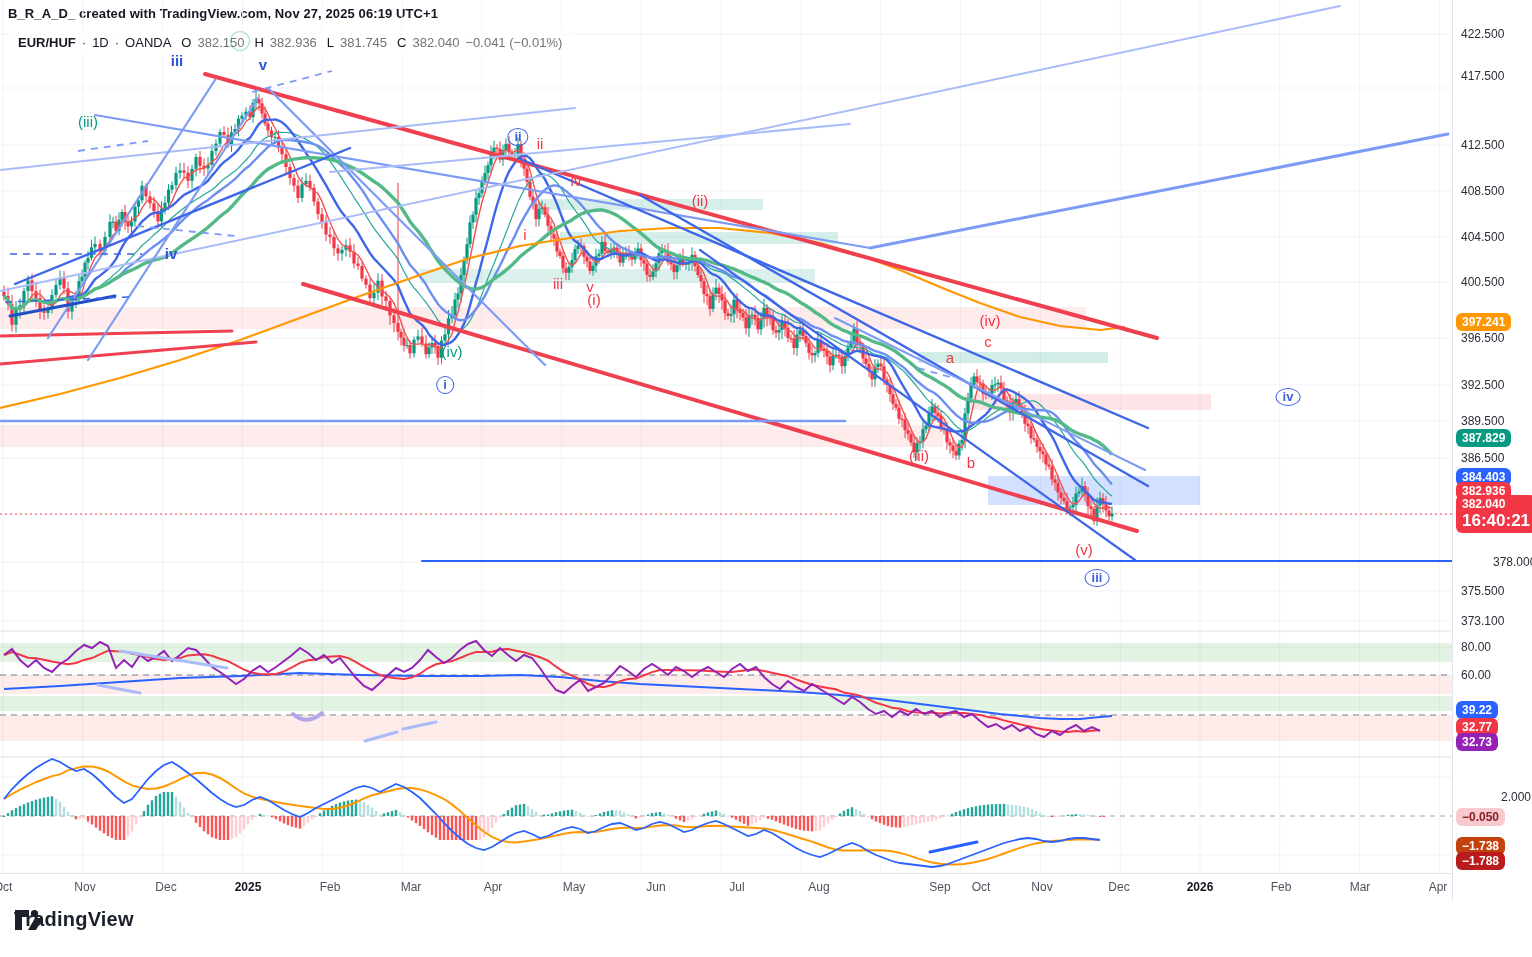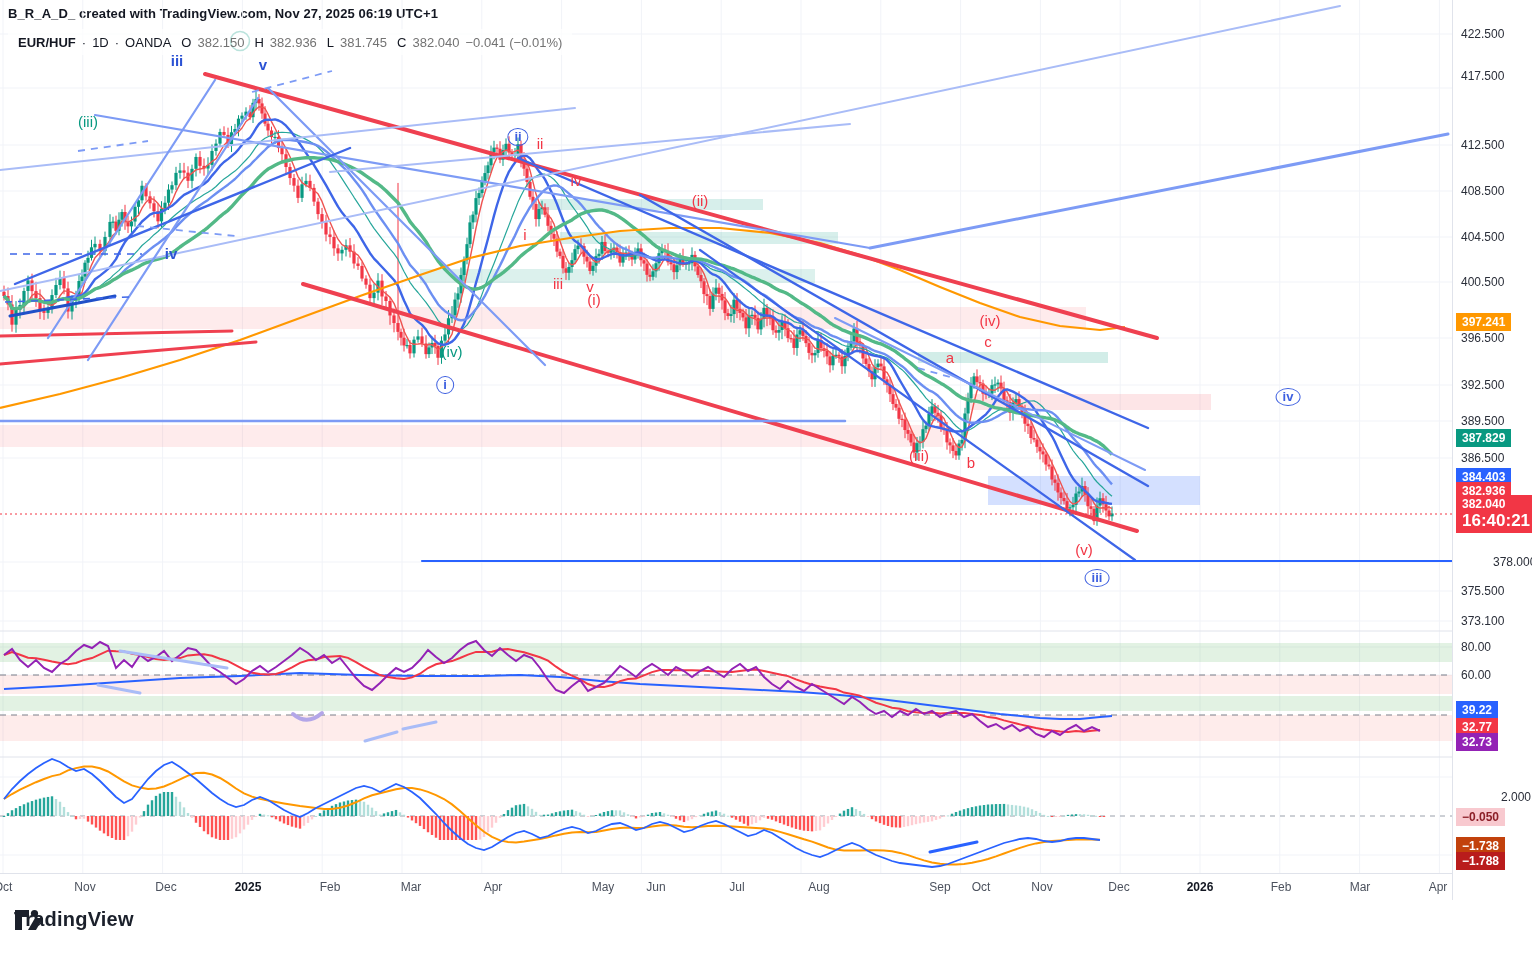--- a/index.html
+++ b/index.html
@@ -13,21 +13,21 @@
   #legend .v{color:#737373;}
   #legend .lbl{color:#131722;margin-left:4px;}
   svg{position:absolute;left:0;top:0;}
   .wave{position:absolute;transform:translate(-50%,-50%);font-size:15px;line-height:15px;white-space:nowrap;z-index:20;}
   .wave.red{color:#f23645;}
   .wave.blue{color:#2b52d4;font-weight:600;}
   .wave.teal{color:#089981;}
   .wave.circ{border:1.4px solid #3d5fe0;border-radius:50%;padding:1px 6px;font-size:13px;line-height:14px;font-weight:600;color:#3d5fe0;background:rgba(255,255,255,0.0);}
   #price-axis{position:absolute;left:1452px;top:0;width:80px;height:900px;background:#fff;border-left:1px solid #e0e3eb;z-index:40;}
   .pxlab{position:absolute;left:8px;transform:translateY(-50%);font-size:12px;color:#2a2e39;}
-  .badge{position:absolute;left:3px;transform:translateY(-50%);padding:2px 6px;border-radius:0;
+  .badge{position:absolute;left:3px;transform:translateY(-50%);padding:2px 6px;border-radius:6px;
          font-size:12px;font-weight:700;color:#fff;white-space:nowrap;z-index:41;}
   .badge .sub{font-weight:700;font-size:17px;}
   #time-axis{position:absolute;left:0;top:873px;width:1452px;height:27px;background:#fff;border-top:1px solid #e0e3eb;z-index:35;}
   .tlab{position:absolute;top:6px;transform:translateX(-50%);font-size:12px;color:#4c525e;}
   .tlab.year{color:#131722;font-weight:700;}
   #logo{position:absolute;left:14px;top:908px;display:flex;align-items:center;gap:8px;z-index:50;}
   #logo .txt{font-size:20px;font-weight:700;color:#1b202b;letter-spacing:.2px;}
 </style>
 </head>
 <body>
@@ -1187,21 +1187,21 @@
     </div>
 
 <div id="time-axis">
       <div class="tlab" style="left: 3px;">Oct</div>
       <div class="tlab" style="left: 85px;">Nov</div>
       <div class="tlab" style="left: 166px;">Dec</div>
       <div class="tlab year" style="left: 248px;">2025</div>
       <div class="tlab" style="left: 330px;">Feb</div>
       <div class="tlab" style="left: 411px;">Mar</div>
       <div class="tlab" style="left: 493px;">Apr</div>
-      <div class="tlab" style="left: 574px; margin-left: 29px;">May</div>
+      <div class="tlab" style="left: 574px;">May</div>
       <div class="tlab" style="left: 656px;">Jun</div>
       <div class="tlab" style="left: 737px;">Jul</div>
       <div class="tlab" style="left: 819px;">Aug</div>
       <div class="tlab" style="left: 940px;">Sep</div>
       <div class="tlab" style="left: 981px;">Oct</div>
       <div class="tlab" style="left: 1042px;">Nov</div>
       <div class="tlab" style="left: 1119px;">Dec</div>
       <div class="tlab year" style="left: 1200px;">2026</div>
       <div class="tlab" style="left: 1281px;">Feb</div>
       <div class="tlab" style="left: 1360px;">Mar</div>

